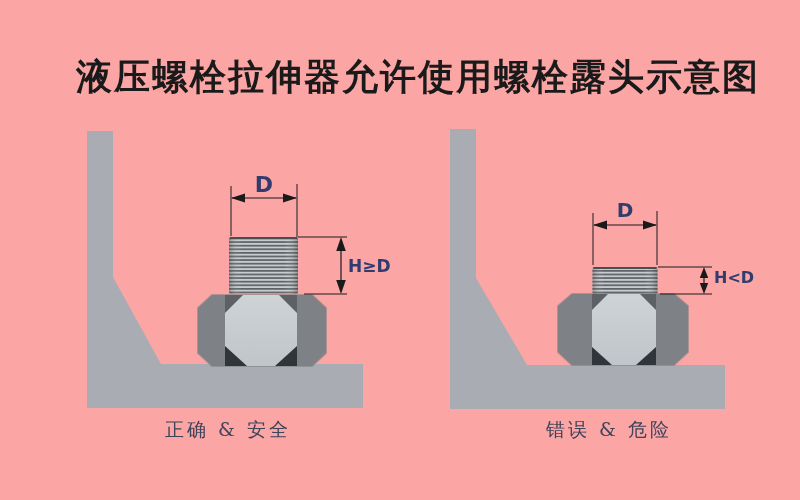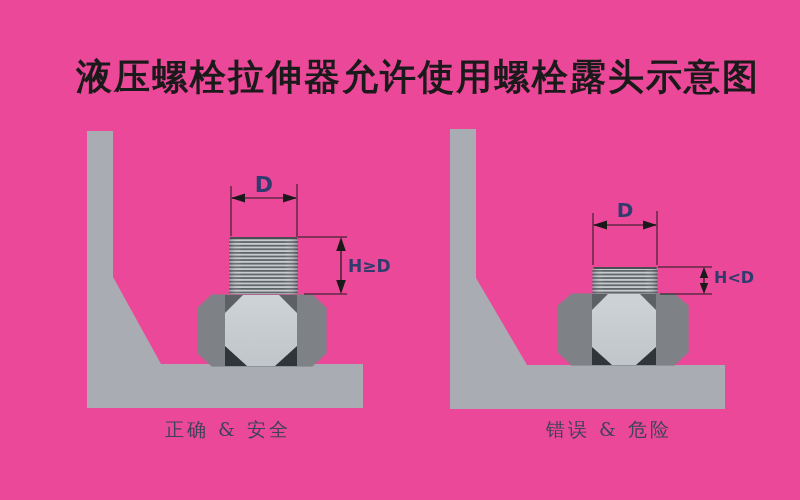--- a/index.html
+++ b/index.html
@@ -1,16 +1,16 @@
 <!DOCTYPE html>
 <html><head>
 <meta charset="utf-8">
 <style>
   html,body{margin:0;padding:0;background:#ffffff;}
-  .canvas{position:relative;width:800px;height:500px;background:#ec4899;overflow:hidden;
+  .canvas{position:relative;width:800px;height:500px;background:#fca5a5;overflow:hidden;
           font-family:"DejaVu Sans",sans-serif;}
   svg{display:block;}
   .title-text{font-family:"DejaVu Sans",sans-serif;font-weight:700;font-size:36px;letter-spacing:2px;}
   .caption-text{font-family:"DejaVu Serif",serif;font-weight:400;font-size:19px;letter-spacing:3px;}
   .dim-label-lg{font-family:"DejaVu Sans",sans-serif;font-weight:700;font-size:22px;}
   .dim-label-md{font-family:"DejaVu Sans",sans-serif;font-weight:700;font-size:20px;}
   .dim-label-sm{font-family:"DejaVu Sans",sans-serif;font-weight:700;font-size:16px;}
   .dim-line{stroke-width:1.2;fill:none;}
   .ext-line{stroke-width:1;fill:none;}
 </style>

